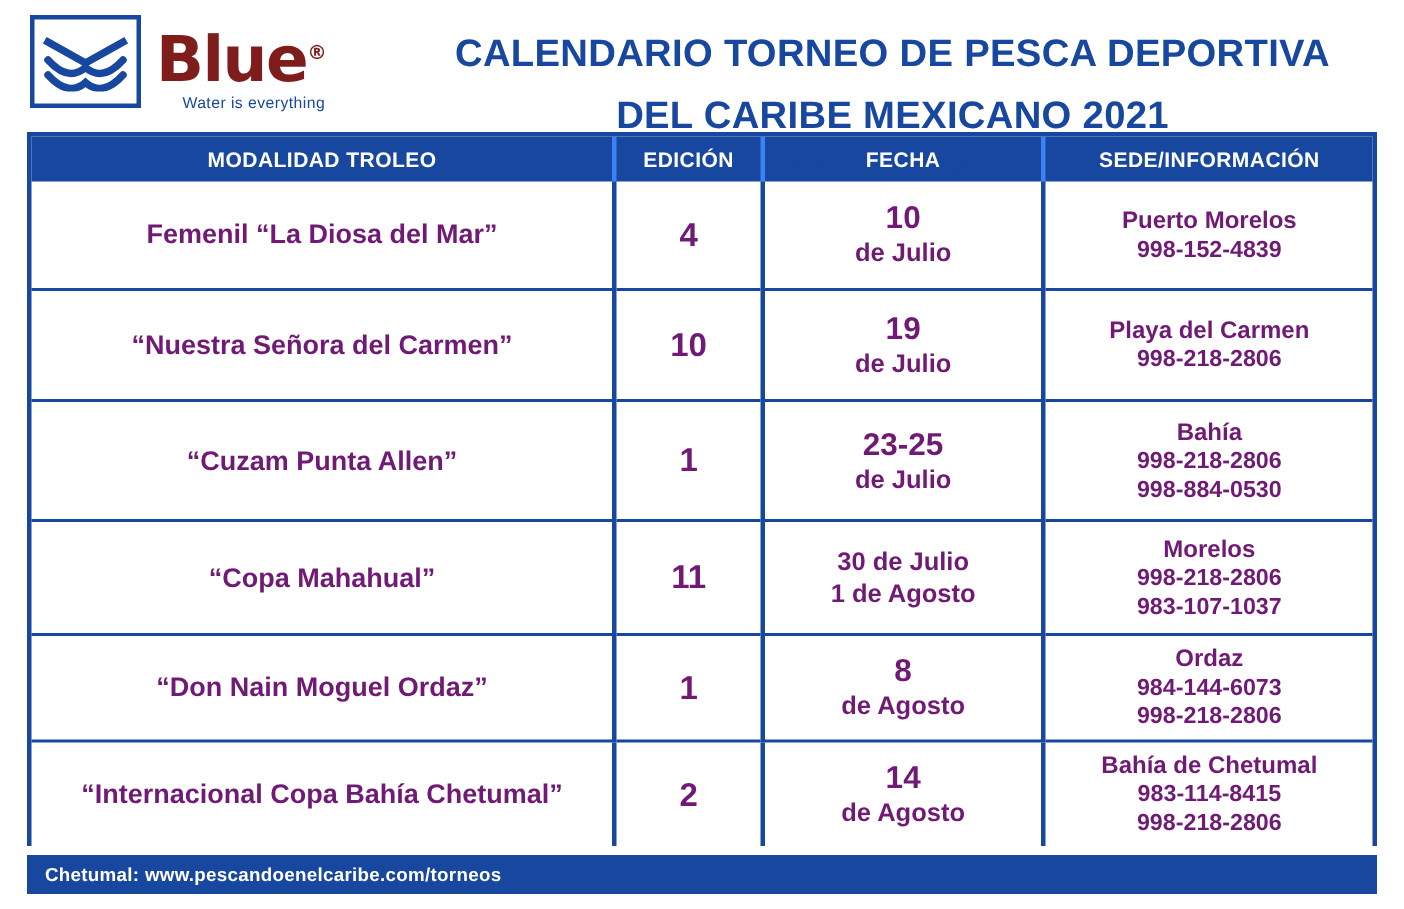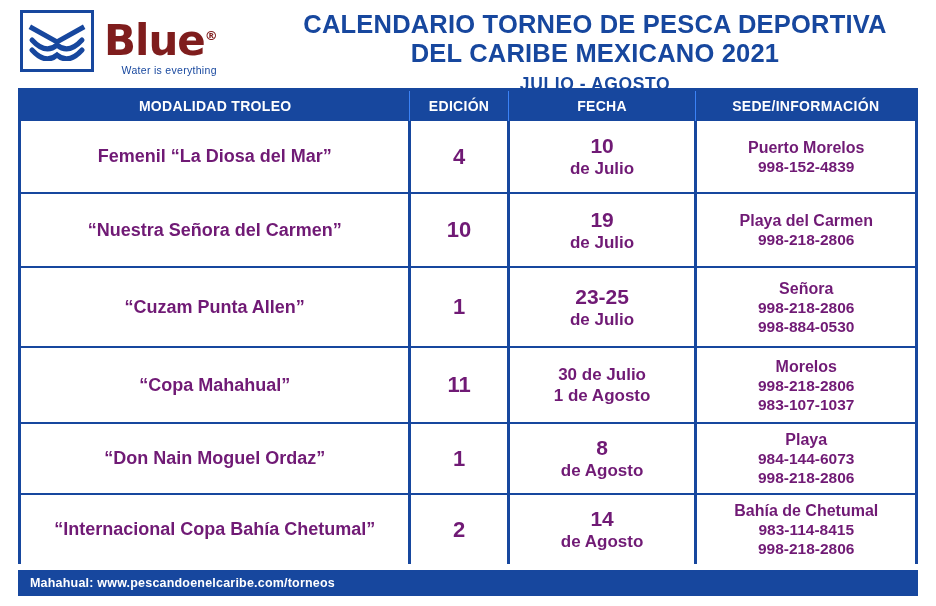--- a/index.html
+++ b/index.html
@@ -82,20 +82,21 @@
     padding-top: 4px;
     padding-right: 20px;
   }
   .title-line1, .title-line2 {
     font-family: "Liberation Sans", sans-serif;
     font-weight: bold;
     font-size: 25.5px;
     color: #17479E;
     letter-spacing: 0.2px;
     line-height: 29px;
+    margin-top: 12px;
   }
   .title-line3 {
     font-family: "Liberation Sans", sans-serif;
     font-weight: bold;
     font-size: 17.5px;
     color: #17479E;
     letter-spacing: 0.6px;
     margin-top: 6px;
   }
 
@@ -113,21 +114,21 @@
   }
   table.cal th {
     background: #17479E;
     color: #ffffff;
     font-size: 14px;
     font-weight: bold;
     letter-spacing: 0.3px;
     height: 26px;
     padding: 2px 4px;
     text-align: center;
-    border-right: 1px solid #3b82f6;
+    border-right: 3px solid #3b82f6;
   }
   table.cal th:last-child { border-right: none; }
 
   table.cal td {
     border-top: 2px solid #17479E;
     border-right: 3px solid #17479E;
     text-align: center;
     color: #701a75;
     padding: 6px 21px;
     vertical-align: middle;
@@ -275,21 +276,21 @@
         </tr>
 
         <tr style="height:80px;">
           <td class="c-modalidad">“Cuzam Punta Allen”</td>
           <td class="c-edicion">1</td>
           <td class="c-fecha">
             <span class="fecha-big">23-25</span>
             <span class="fecha-sub">de Julio</span>
           </td>
           <td class="c-sede">
-            <span class="sede-place">Señora</span>
+            <span class="sede-place">Bahía</span>
             <span class="sede-line">998-218-2806</span>
             <span class="sede-line">998-884-0530</span>
           </td>
         </tr>
 
         <tr style="height:76px;">
           <td class="c-modalidad">“Copa Mahahual”</td>
           <td class="c-edicion">11</td>
           <td class="c-fecha">
             <span class="fecha-sub">30 de Julio</span>
@@ -303,21 +304,21 @@
         </tr>
 
         <tr style="height:66px;">
           <td class="c-modalidad">“Don Nain Moguel Ordaz”</td>
           <td class="c-edicion">1</td>
           <td class="c-fecha">
             <span class="fecha-big">8</span>
             <span class="fecha-sub">de Agosto</span>
           </td>
           <td class="c-sede">
-            <span class="sede-place">Playa</span>
+            <span class="sede-place">Ordaz</span>
             <span class="sede-line">984-144-6073</span>
             <span class="sede-line">998-218-2806</span>
           </td>
         </tr>
 
         <tr style="height:66px;">
           <td class="c-modalidad">“Internacional Copa Bahía Chetumal”</td>
           <td class="c-edicion">2</td>
           <td class="c-fecha">
             <span class="fecha-big">14</span>
@@ -327,16 +328,16 @@
             <span class="sede-place">Bahía de Chetumal</span>
             <span class="sede-line">983-114-8415</span>
             <span class="sede-line">998-218-2806</span>
           </td>
         </tr>
       </tbody>
     </table>
   </div>
 
   <div class="footer">
-    <span class="left-link">Mahahual: www.pescandoenelcaribe.com/torneos</span>
+    <span class="left-link">Chetumal: www.pescandoenelcaribe.com/torneos</span>
   </div>
 
 </div>
 
 </body></html>

